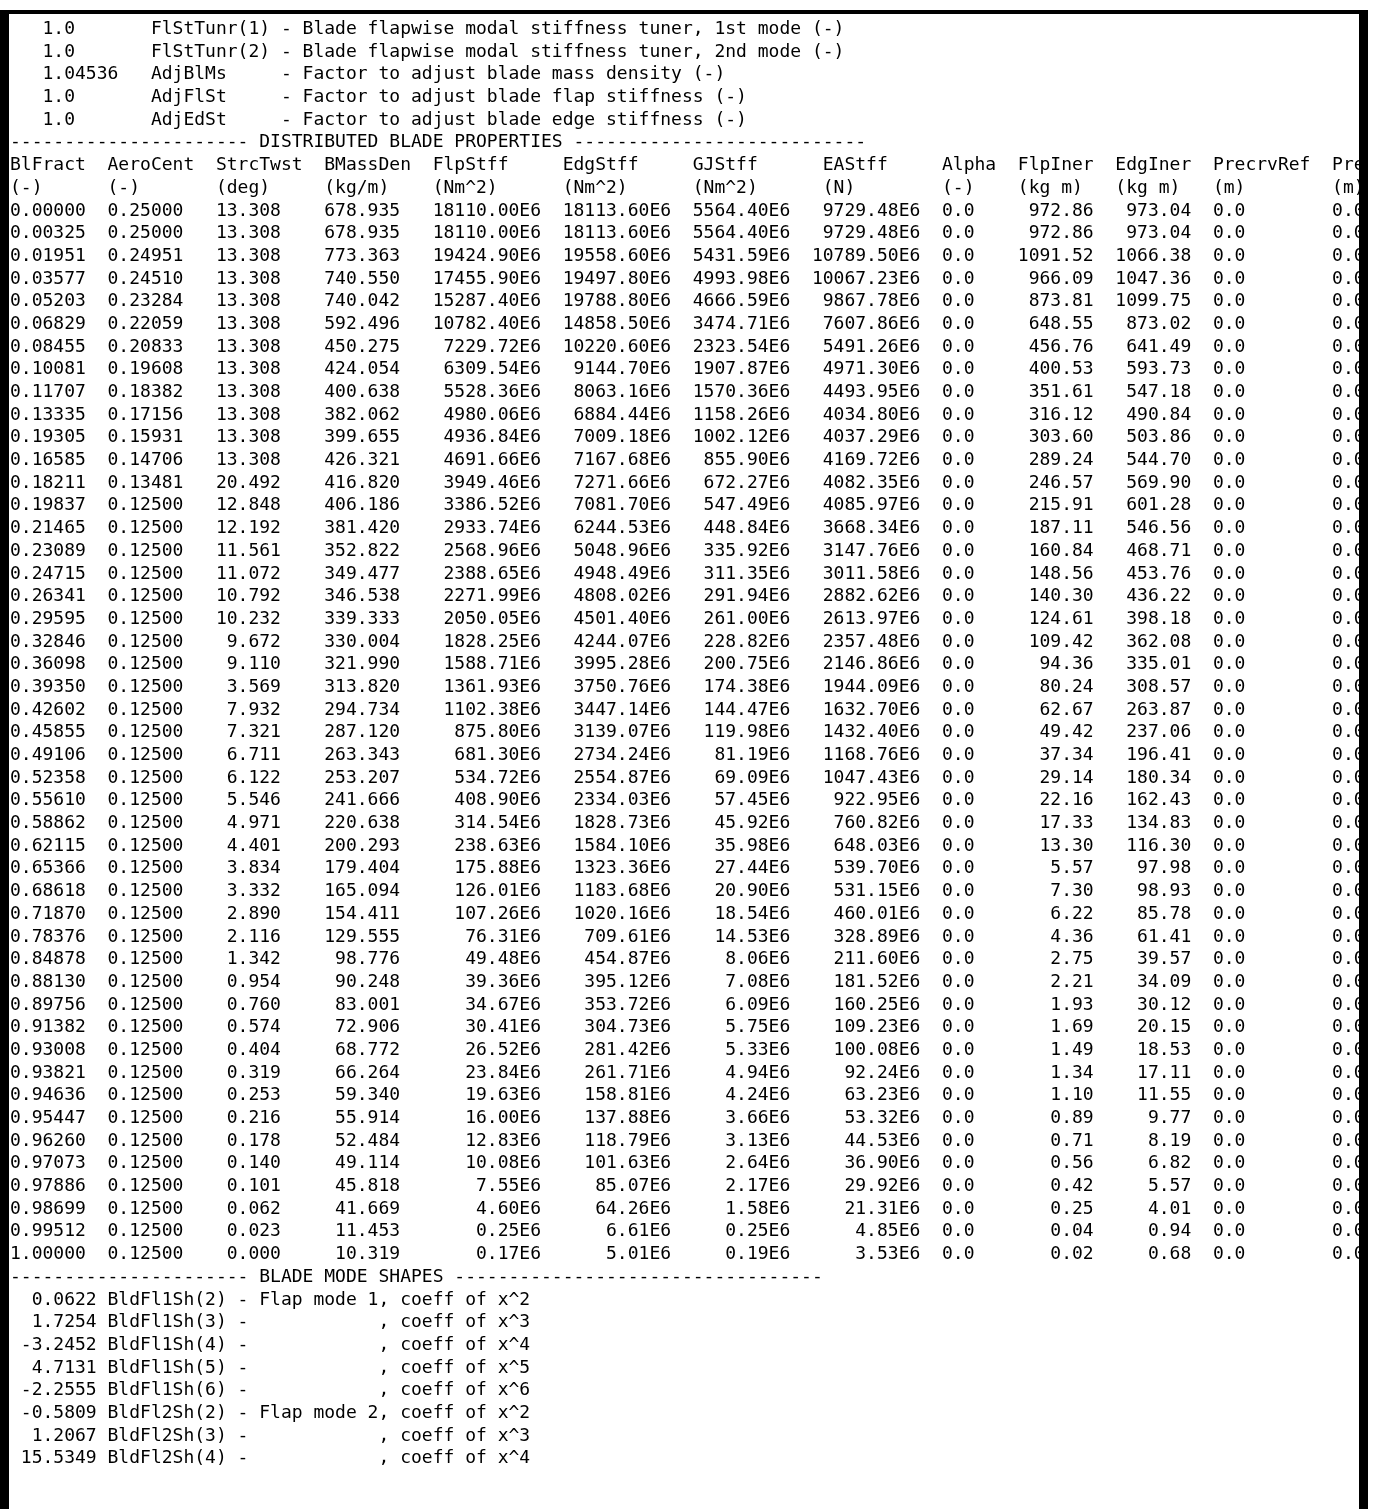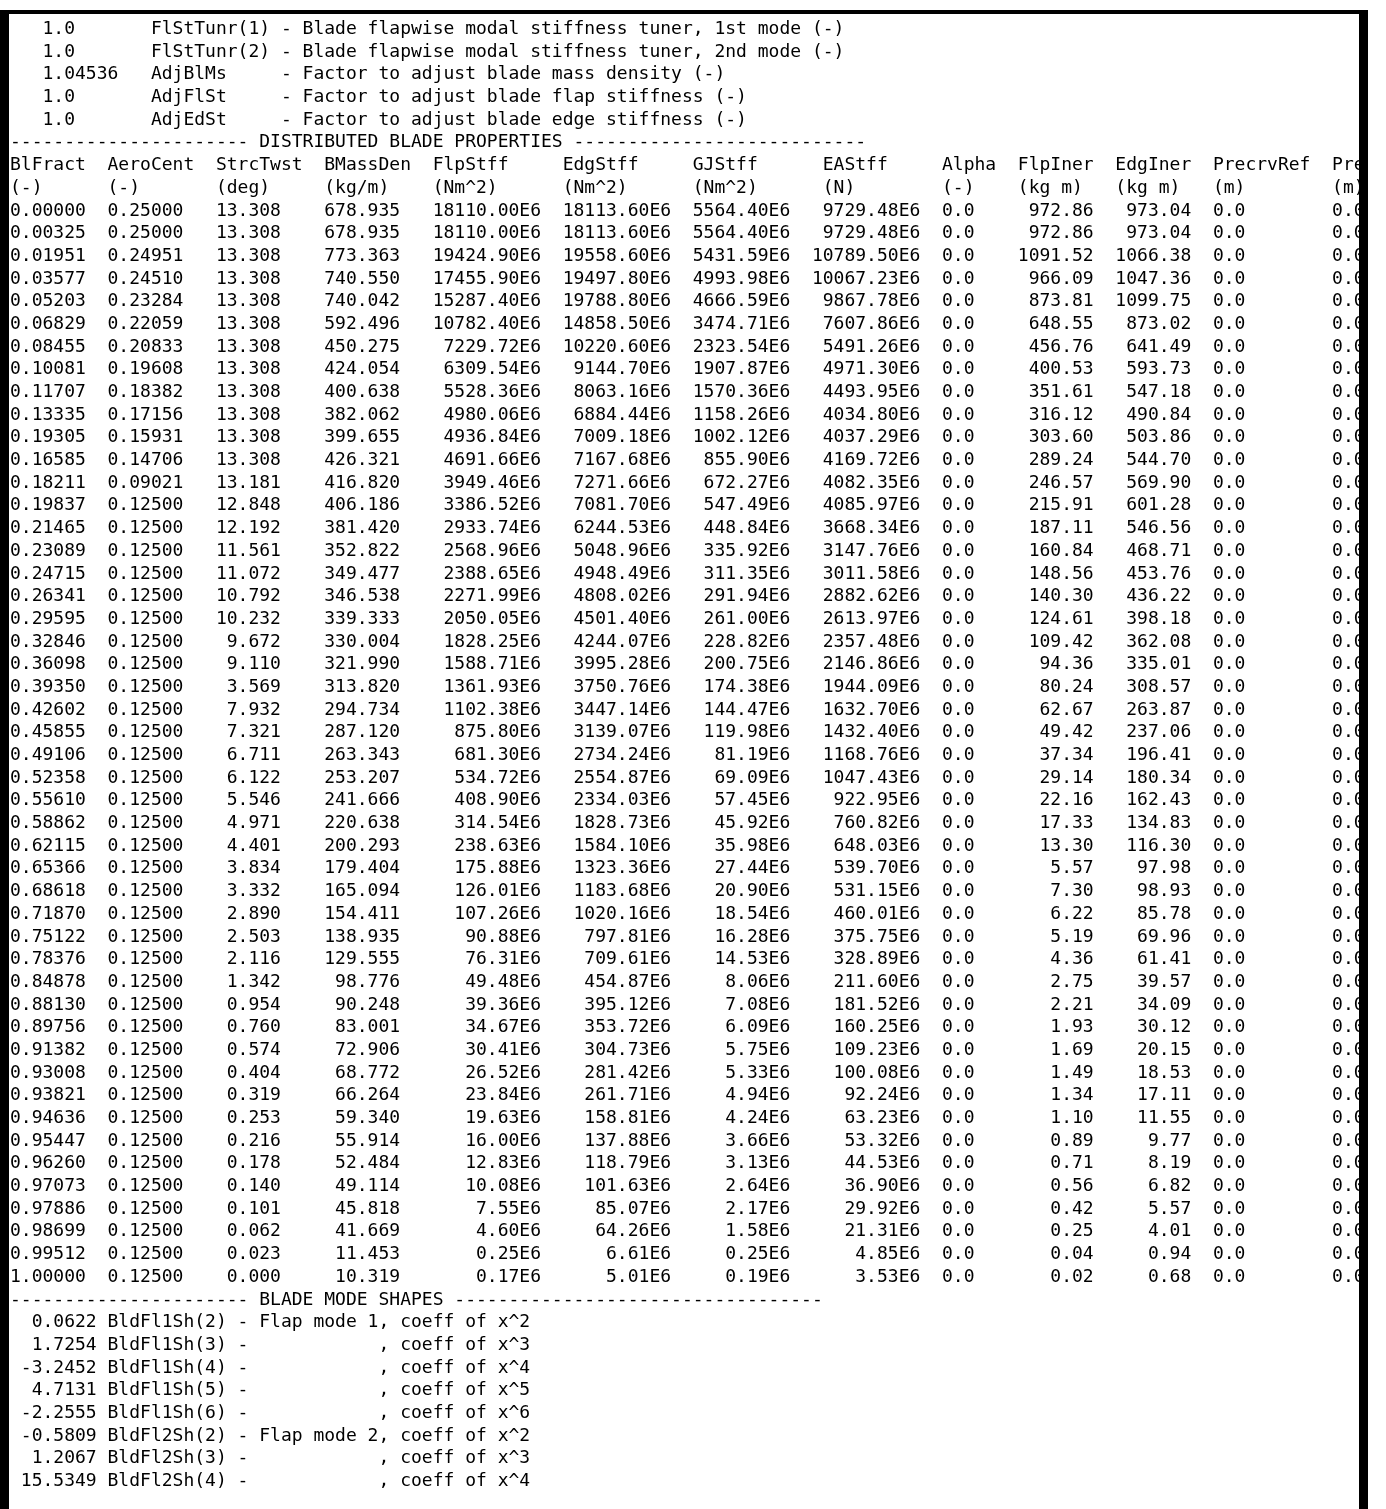--- a/index.html
+++ b/index.html
@@ -29,41 +29,40 @@
       <div class="line">0.01951  0.24951   13.308    773.363   19424.90E6  19558.60E6  5431.59E6  10789.50E6  0.0    1091.52  1066.38  0.0        0.0</div>
       <div class="line">0.03577  0.24510   13.308    740.550   17455.90E6  19497.80E6  4993.98E6  10067.23E6  0.0     966.09  1047.36  0.0        0.0</div>
       <div class="line">0.05203  0.23284   13.308    740.042   15287.40E6  19788.80E6  4666.59E6   9867.78E6  0.0     873.81  1099.75  0.0        0.0</div>
       <div class="line">0.06829  0.22059   13.308    592.496   10782.40E6  14858.50E6  3474.71E6   7607.86E6  0.0     648.55   873.02  0.0        0.0</div>
       <div class="line">0.08455  0.20833   13.308    450.275    7229.72E6  10220.60E6  2323.54E6   5491.26E6  0.0     456.76   641.49  0.0        0.0</div>
       <div class="line">0.10081  0.19608   13.308    424.054    6309.54E6   9144.70E6  1907.87E6   4971.30E6  0.0     400.53   593.73  0.0        0.0</div>
       <div class="line">0.11707  0.18382   13.308    400.638    5528.36E6   8063.16E6  1570.36E6   4493.95E6  0.0     351.61   547.18  0.0        0.0</div>
       <div class="line">0.13335  0.17156   13.308    382.062    4980.06E6   6884.44E6  1158.26E6   4034.80E6  0.0     316.12   490.84  0.0        0.0</div>
       <div class="line">0.19305  0.15931   13.308    399.655    4936.84E6   7009.18E6  1002.12E6   4037.29E6  0.0     303.60   503.86  0.0        0.0</div>
       <div class="line">0.16585  0.14706   13.308    426.321    4691.66E6   7167.68E6   855.90E6   4169.72E6  0.0     289.24   544.70  0.0        0.0</div>
-      <div class="line">0.18211  0.09021   13.181    416.820    3949.46E6   7271.66E6   672.27E6   4082.35E6  0.0     246.57   569.90  0.0        0.0</div>
+      <div class="line">0.18211  0.13481   20.492    416.820    3949.46E6   7271.66E6   672.27E6   4082.35E6  0.0     246.57   569.90  0.0        0.0</div>
       <div class="line">0.19837  0.12500   12.848    406.186    3386.52E6   7081.70E6   547.49E6   4085.97E6  0.0     215.91   601.28  0.0        0.0</div>
       <div class="line">0.21465  0.12500   12.192    381.420    2933.74E6   6244.53E6   448.84E6   3668.34E6  0.0     187.11   546.56  0.0        0.0</div>
       <div class="line">0.23089  0.12500   11.561    352.822    2568.96E6   5048.96E6   335.92E6   3147.76E6  0.0     160.84   468.71  0.0        0.0</div>
       <div class="line">0.24715  0.12500   11.072    349.477    2388.65E6   4948.49E6   311.35E6   3011.58E6  0.0     148.56   453.76  0.0        0.0</div>
       <div class="line">0.26341  0.12500   10.792    346.538    2271.99E6   4808.02E6   291.94E6   2882.62E6  0.0     140.30   436.22  0.0        0.0</div>
       <div class="line">0.29595  0.12500   10.232    339.333    2050.05E6   4501.40E6   261.00E6   2613.97E6  0.0     124.61   398.18  0.0        0.0</div>
       <div class="line">0.32846  0.12500    9.672    330.004    1828.25E6   4244.07E6   228.82E6   2357.48E6  0.0     109.42   362.08  0.0        0.0</div>
       <div class="line">0.36098  0.12500    9.110    321.990    1588.71E6   3995.28E6   200.75E6   2146.86E6  0.0      94.36   335.01  0.0        0.0</div>
       <div class="line">0.39350  0.12500    3.569    313.820    1361.93E6   3750.76E6   174.38E6   1944.09E6  0.0      80.24   308.57  0.0        0.0</div>
       <div class="line">0.42602  0.12500    7.932    294.734    1102.38E6   3447.14E6   144.47E6   1632.70E6  0.0      62.67   263.87  0.0        0.0</div>
       <div class="line">0.45855  0.12500    7.321    287.120     875.80E6   3139.07E6   119.98E6   1432.40E6  0.0      49.42   237.06  0.0        0.0</div>
       <div class="line">0.49106  0.12500    6.711    263.343     681.30E6   2734.24E6    81.19E6   1168.76E6  0.0      37.34   196.41  0.0        0.0</div>
       <div class="line">0.52358  0.12500    6.122    253.207     534.72E6   2554.87E6    69.09E6   1047.43E6  0.0      29.14   180.34  0.0        0.0</div>
       <div class="line">0.55610  0.12500    5.546    241.666     408.90E6   2334.03E6    57.45E6    922.95E6  0.0      22.16   162.43  0.0        0.0</div>
       <div class="line">0.58862  0.12500    4.971    220.638     314.54E6   1828.73E6    45.92E6    760.82E6  0.0      17.33   134.83  0.0        0.0</div>
       <div class="line">0.62115  0.12500    4.401    200.293     238.63E6   1584.10E6    35.98E6    648.03E6  0.0      13.30   116.30  0.0        0.0</div>
       <div class="line">0.65366  0.12500    3.834    179.404     175.88E6   1323.36E6    27.44E6    539.70E6  0.0       5.57    97.98  0.0        0.0</div>
       <div class="line">0.68618  0.12500    3.332    165.094     126.01E6   1183.68E6    20.90E6    531.15E6  0.0       7.30    98.93  0.0        0.0</div>
       <div class="line">0.71870  0.12500    2.890    154.411     107.26E6   1020.16E6    18.54E6    460.01E6  0.0       6.22    85.78  0.0        0.0</div>
-      <div class="line">0.75122  0.12500    2.503    138.935      90.88E6    797.81E6    16.28E6    375.75E6  0.0       5.19    69.96  0.0        0.0</div>
       <div class="line">0.78376  0.12500    2.116    129.555      76.31E6    709.61E6    14.53E6    328.89E6  0.0       4.36    61.41  0.0        0.0</div>
       <div class="line">0.84878  0.12500    1.342     98.776      49.48E6    454.87E6     8.06E6    211.60E6  0.0       2.75    39.57  0.0        0.0</div>
       <div class="line">0.88130  0.12500    0.954     90.248      39.36E6    395.12E6     7.08E6    181.52E6  0.0       2.21    34.09  0.0        0.0</div>
       <div class="line">0.89756  0.12500    0.760     83.001      34.67E6    353.72E6     6.09E6    160.25E6  0.0       1.93    30.12  0.0        0.0</div>
       <div class="line">0.91382  0.12500    0.574     72.906      30.41E6    304.73E6     5.75E6    109.23E6  0.0       1.69    20.15  0.0        0.0</div>
       <div class="line">0.93008  0.12500    0.404     68.772      26.52E6    281.42E6     5.33E6    100.08E6  0.0       1.49    18.53  0.0        0.0</div>
       <div class="line">0.93821  0.12500    0.319     66.264      23.84E6    261.71E6     4.94E6     92.24E6  0.0       1.34    17.11  0.0        0.0</div>
       <div class="line">0.94636  0.12500    0.253     59.340      19.63E6    158.81E6     4.24E6     63.23E6  0.0       1.10    11.55  0.0        0.0</div>
       <div class="line">0.95447  0.12500    0.216     55.914      16.00E6    137.88E6     3.66E6     53.32E6  0.0       0.89     9.77  0.0        0.0</div>
       <div class="line">0.96260  0.12500    0.178     52.484      12.83E6    118.79E6     3.13E6     44.53E6  0.0       0.71     8.19  0.0        0.0</div>

